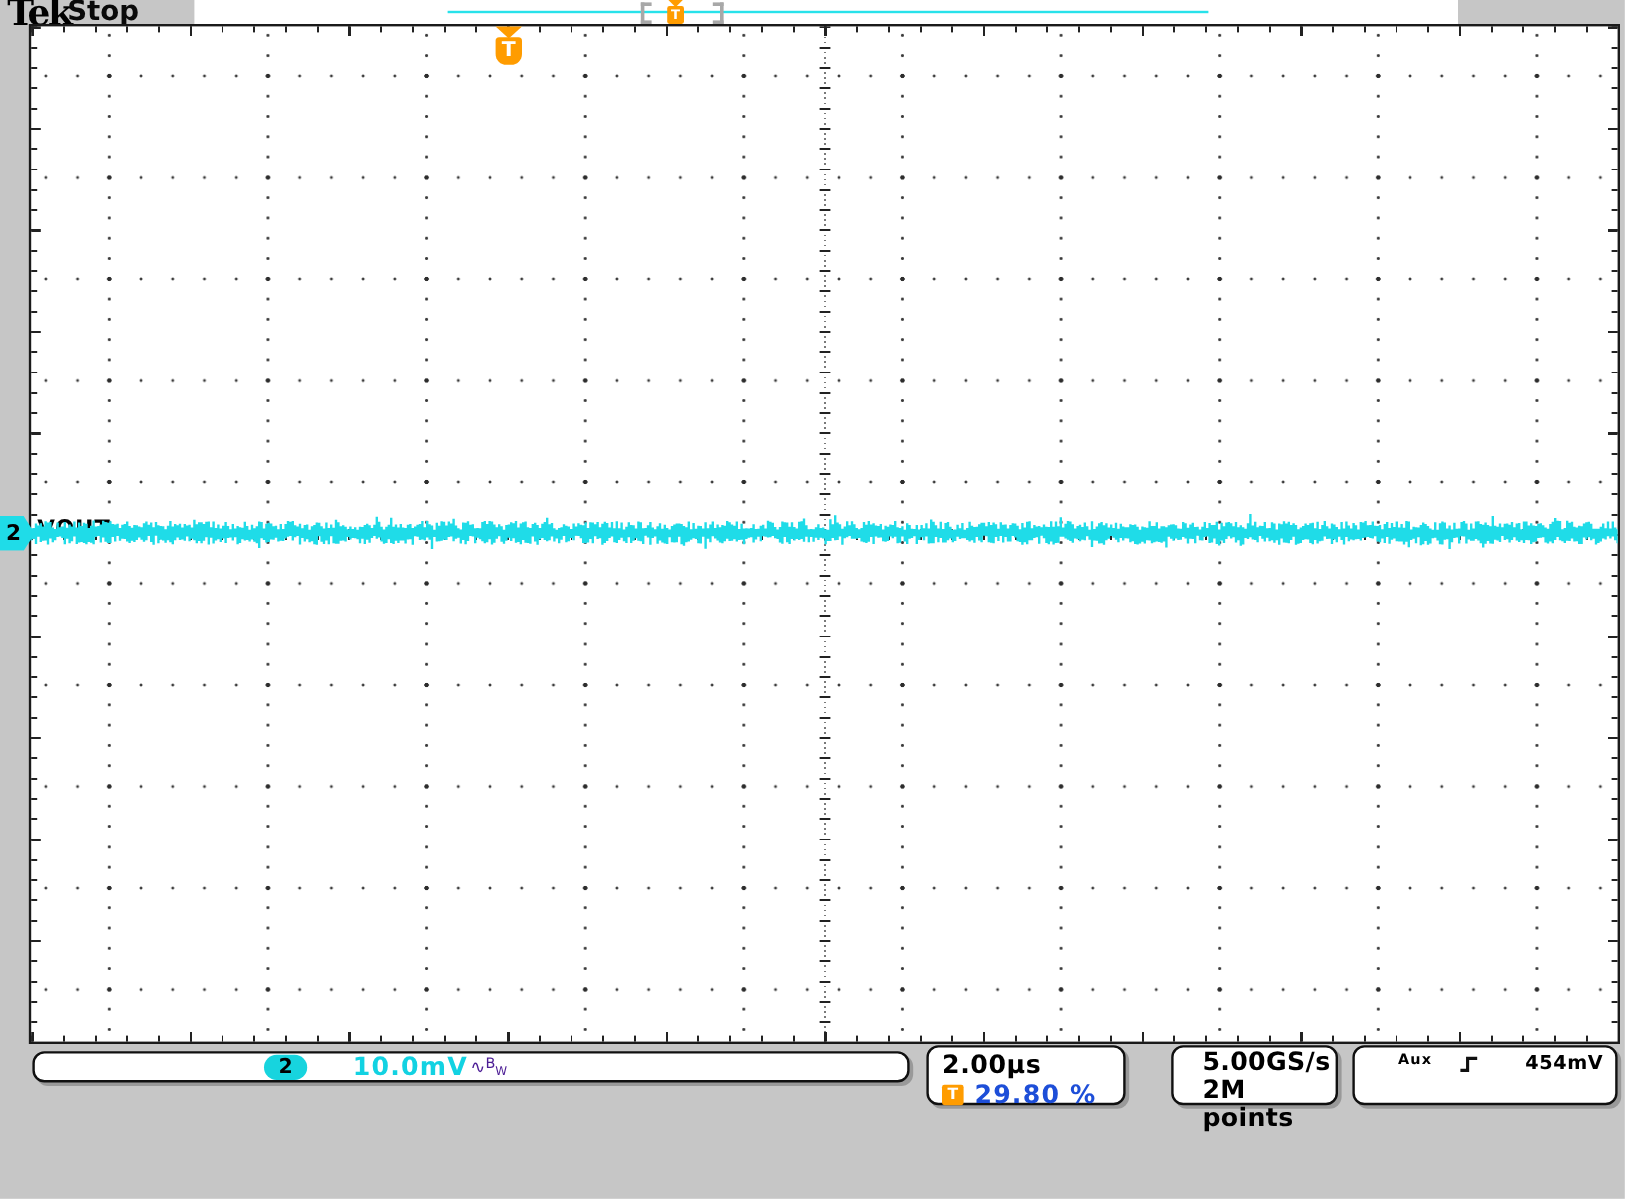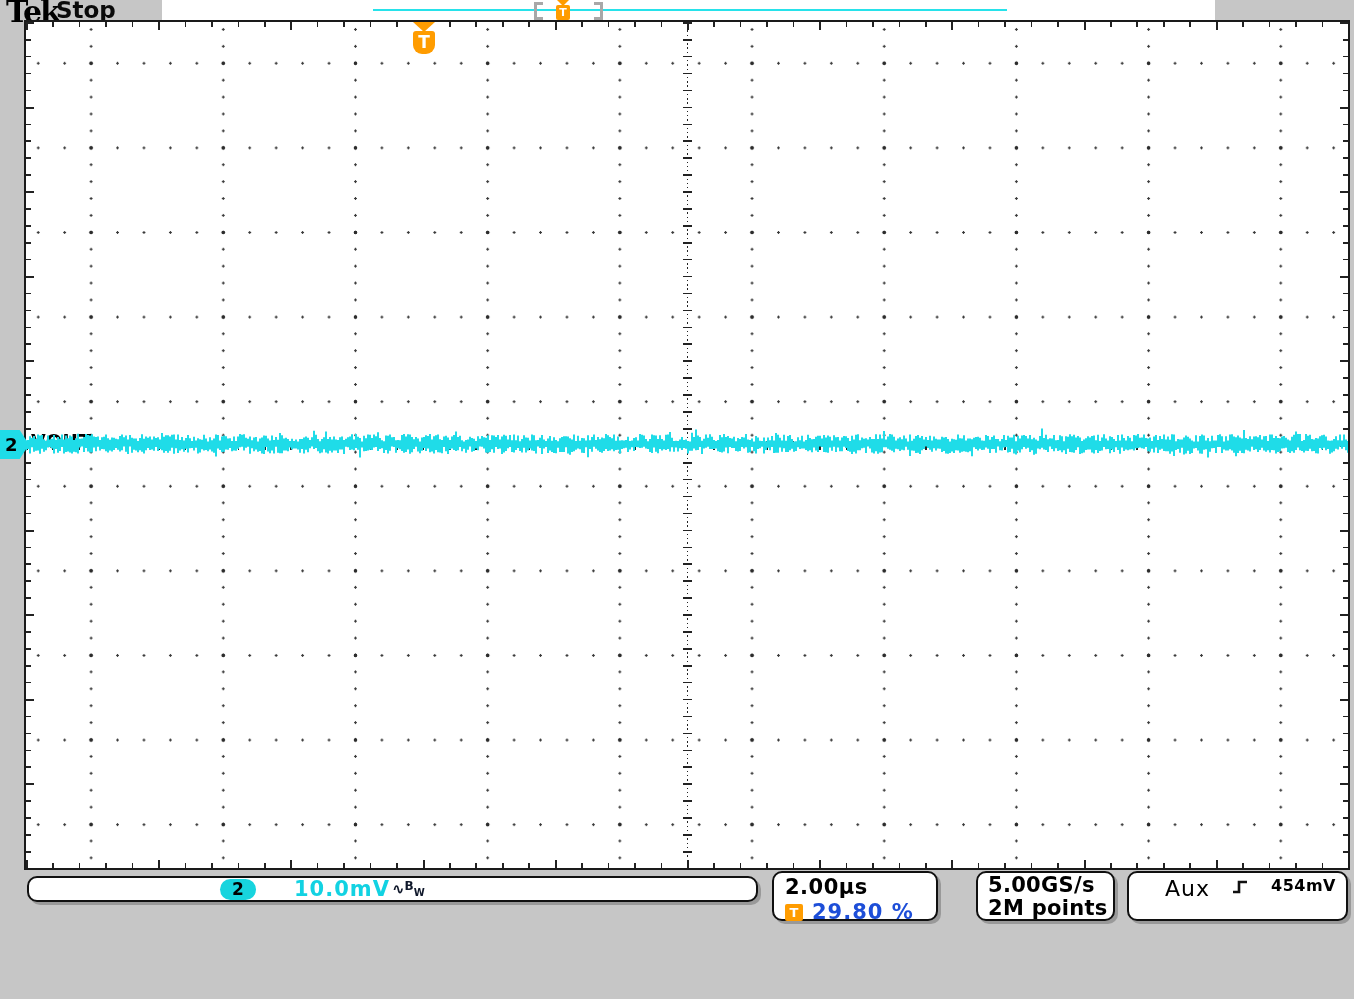--- a/index.html
+++ b/index.html
@@ -113,37 +113,37 @@
   .box-ch { left:27px; top:876px; width:731px; height:26px;
     display:flex; align-items:center; }
   .ch-badge {
     margin-left:191px; width:36px; height:21px; background:#17d4de;
     border-radius:11px; text-align:center;
     font-weight:bold; font-size:17px; line-height:21px; color:#000;
   }
   .ch-scale {
     margin-left:38px; color:#12d2e2; font-size:21px; font-weight:bold; letter-spacing:1px;
   }
-  .ch-icons { color:#0f172a; font-weight:bold; margin-left:2px; }
+  .ch-icons { color:#4c1d95; font-weight:normal; margin-left:2px; }
   .icon-sine { font-size:15px; vertical-align:2px; }
   .icon-bw-b { font-size:12px; vertical-align:6px; }
   .icon-bw-w { font-size:10px; vertical-align:0px; }
   .box-tb { left:772px; top:871px; width:166px; height:50px; padding:2px 0 0 11px; }
   .tb-scale { font-size:21px; font-weight:bold; letter-spacing:0.5px; }
   .tb-row { display:flex; align-items:center; margin-top:1px; }
   .t-icon {
     width:18px; height:17px; background:#ff9c00; border-radius:2px;
     color:#fff; font-size:13px; font-weight:bold; text-align:center; line-height:17px;
   }
   .tb-pos { color:#1d4ed8; font-size:21px; font-weight:bold; margin-left:9px; letter-spacing:1px; }
-  .box-acq { left:976px; top:871px; width:139px; height:50px; padding:1px 0 0 10px; }
+  .box-acq { left:976px; top:871px; width:139px; height:50px; padding:1px 0 0 24px; }
   .acq-line { font-size:21px; font-weight:bold; line-height:23px; letter-spacing:0.3px; }
   .box-trig { left:1127px; top:871px; width:221px; height:50px;
     display:flex; align-items:flex-start; padding:3px 10px 0 36px; }
-  .trig-src { font-size:22px; font-weight:normal; letter-spacing:1px; }
+  .trig-src { font-size:12px; font-weight:bold; letter-spacing:1px; }
   .edge-icon { margin-left:22px; margin-top:3px; }
   .trig-lvl { margin-left:auto; font-size:16px; font-weight:bold; letter-spacing:0.5px; }
 </style>
 </head>
 <body>
 
 <div class="top-white"></div>
 <div class="logo">Tek</div>
 <div class="acq-state">Stop</div>
 <div class="preview-line"></div>

